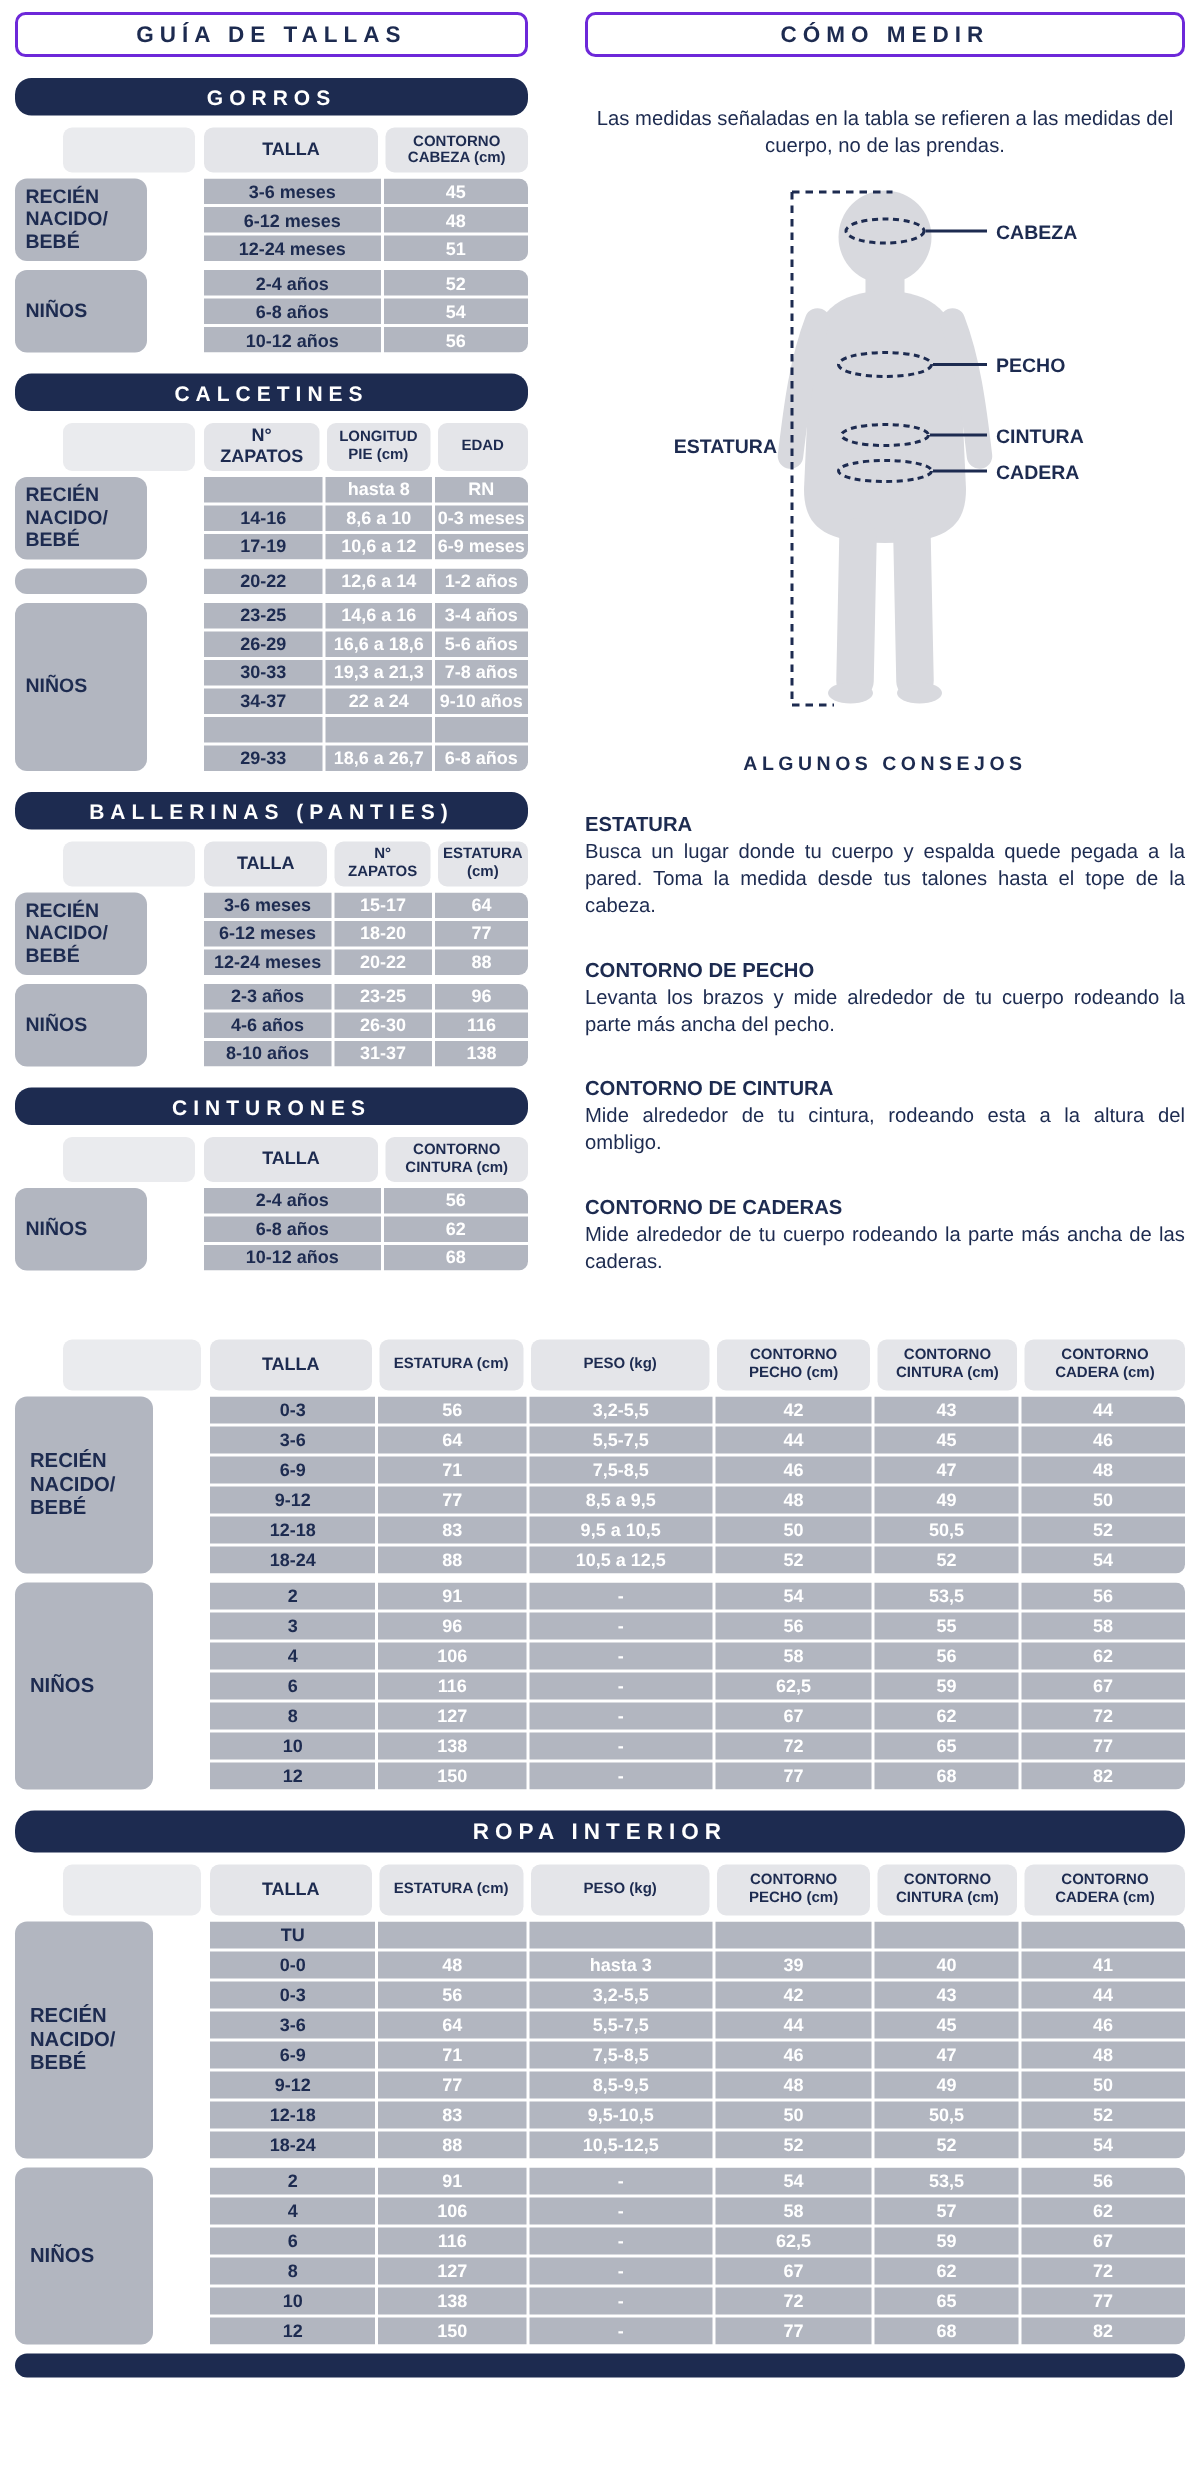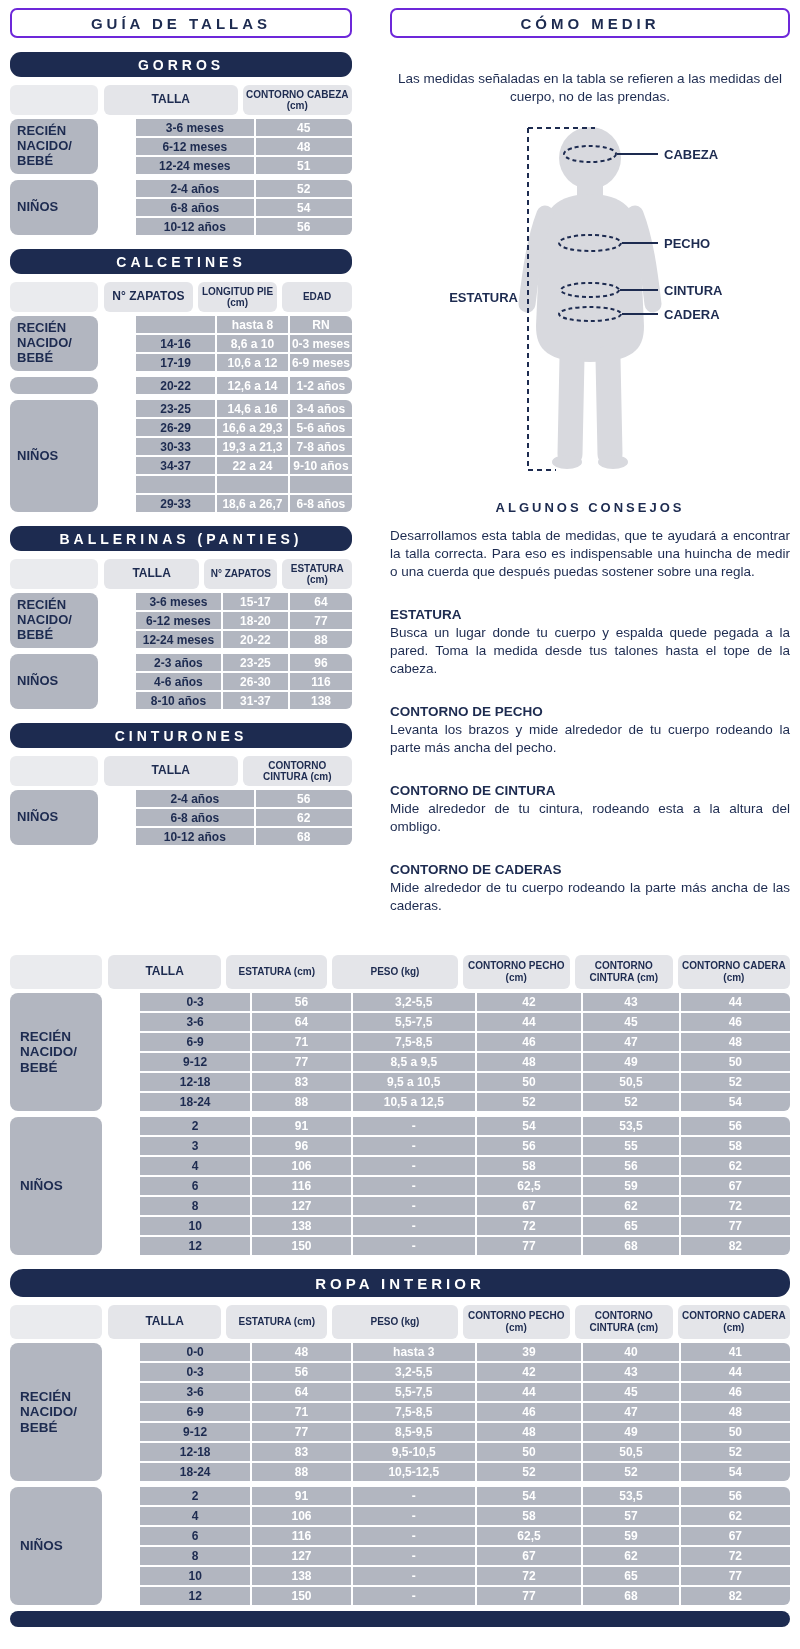--- a/index.html
+++ b/index.html
@@ -22,21 +22,21 @@
 
   .section-bar {
     background:#1d2b50; color:#ffffff; border-radius:11px; text-align:center;
     font-weight:bold; font-size:14px; letter-spacing:4px; padding:5px 0 4px 0;
     margin:14px 0 8px 0;
   }
   .section-bar.big { border-radius:13px; font-size:15px; padding:6px 0 5px 0; }
 
   
   .sizetable { width:100%; }
-  .thead { display:grid; grid-template-columns: var(--labelw) 1fr; gap:6px; margin-bottom:4px; }
+  .thead { display:grid; grid-template-columns: var(--labelw) 1fr; gap:6px; margin-bottom:4px;margin-left:32px; }
   .corner-cell { background:#eaebee; border-radius:6px; min-height:30px; }
   .hrow { display:grid; grid-template-columns: var(--cols); gap:5px; }
   .hcell {
     background:#e4e5e9; border-radius:6px; min-height:30px;
     display:flex; align-items:center; justify-content:center; text-align:center;
     font-weight:bold; font-size:10px; line-height:1.15; color:#1d2b50; padding:2px 3px;
   }
   .hcell.first { font-size:12px; }
   .tgroup { display:grid; grid-template-columns: var(--labelw) 1fr; gap:6px; margin-bottom:6px; }
   .glabel {
@@ -185,21 +185,21 @@
           <div class="tgroup">
             <div class="glabel">NIÑOS</div>
             <div class="rows">
               <div class="trow">
                 <div class="cell c0">23-25</div>
                 <div class="cell cv">14,6 a 16</div>
                 <div class="cell cv">3-4 años</div>
               </div>
               <div class="trow">
                 <div class="cell c0">26-29</div>
-                <div class="cell cv">16,6 a 29,3</div>
+                <div class="cell cv">16,6 a 18,6</div>
                 <div class="cell cv">5-6 años</div>
               </div>
               <div class="trow">
                 <div class="cell c0">30-33</div>
                 <div class="cell cv">19,3 a 21,3</div>
                 <div class="cell cv">7-8 años</div>
               </div>
               <div class="trow">
                 <div class="cell c0">34-37</div>
                 <div class="cell cv">22 a 24</div>
@@ -342,21 +342,20 @@
 
           <text x="274" y="41">CABEZA</text>
           <text x="274" y="130">PECHO</text>
           <text x="274" y="177">CINTURA</text>
           <text x="274" y="201">CADERA</text>
           <text x="128" y="184" text-anchor="end">ESTATURA</text>
         </svg>
       </div>
 
       <div class="consejos-title">ALGUNOS CONSEJOS</div>
-      <p class="para">Desarrollamos esta tabla de medidas, que te ayudará a encontrar la talla correcta. Para eso es indispensable una huincha de medir o una cuerda que después puedas sostener sobre una regla.</p>
 
       <div class="measure-section">
         <div class="measure-heading">ESTATURA</div>
         <p class="para">Busca un lugar donde tu cuerpo y espalda quede pegada a la pared. Toma la medida desde tus talones hasta el tope de la cabeza.</p>
       </div>
       <div class="measure-section">
         <div class="measure-heading">CONTORNO DE PECHO</div>
         <p class="para">Levanta los brazos y mide alrededor de tu cuerpo rodeando la parte más ancha del pecho.</p>
       </div>
       <div class="measure-section">
@@ -511,20 +510,28 @@
             <div class="hcell">PESO (kg)</div>
             <div class="hcell">CONTORNO PECHO (cm)</div>
             <div class="hcell">CONTORNO CINTURA (cm)</div>
             <div class="hcell">CONTORNO CADERA (cm)</div>
           </div>
         </div>
         <div class="tgroup">
           <div class="glabel">RECIÉN NACIDO/ BEBÉ</div>
           <div class="rows">
             <div class="trow">
+              <div class="cell c0">TU</div>
+              <div class="cell cv"></div>
+              <div class="cell cv"></div>
+              <div class="cell cv"></div>
+              <div class="cell cv"></div>
+              <div class="cell cv"></div>
+            </div>
+            <div class="trow">
               <div class="cell c0">0-0</div>
               <div class="cell cv">48</div>
               <div class="cell cv">hasta 3</div>
               <div class="cell cv">39</div>
               <div class="cell cv">40</div>
               <div class="cell cv">41</div>
             </div>
             <div class="trow">
               <div class="cell c0">0-3</div>
               <div class="cell cv">56</div>

